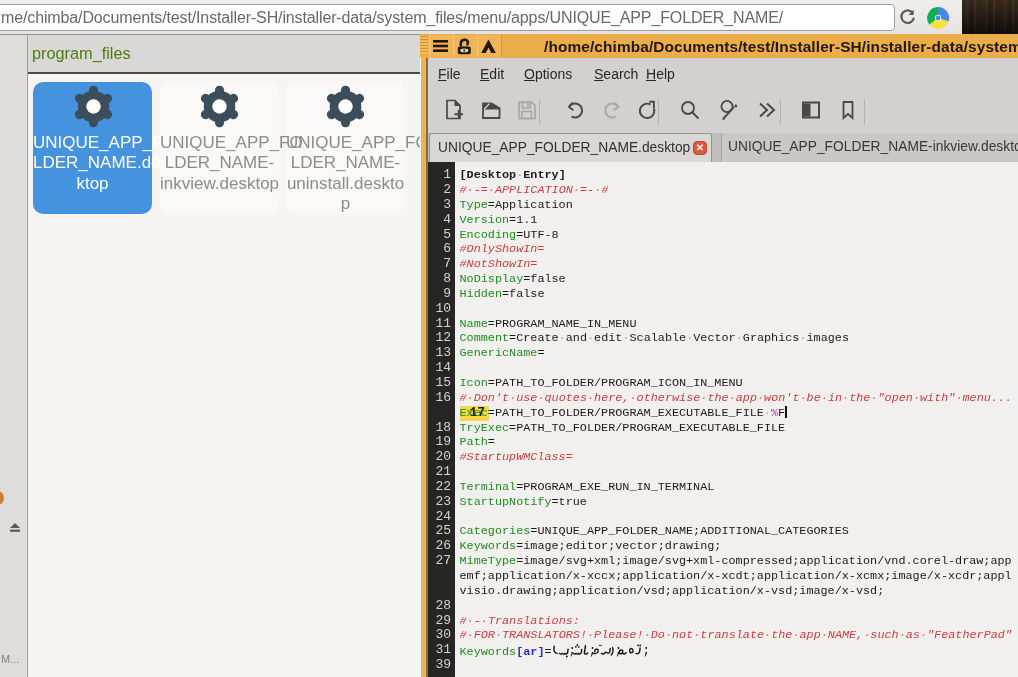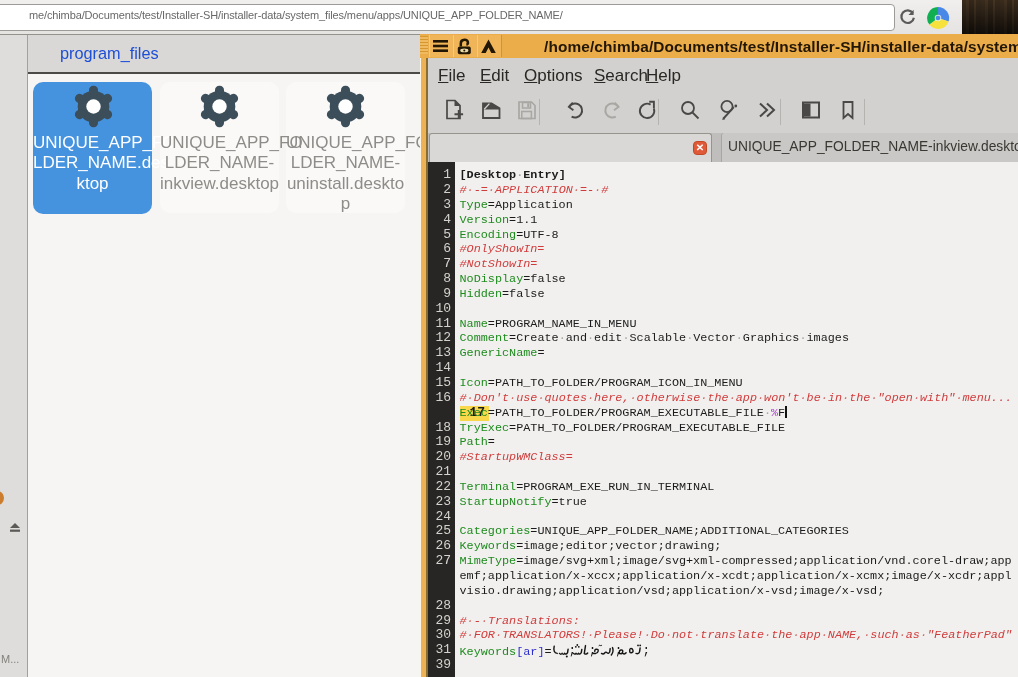--- a/index.html
+++ b/index.html
@@ -2,58 +2,58 @@
 <html><head>
 <meta charset="utf-8">
 <style>
 html,body{margin:0;padding:0;}
 body{width:1018px;height:677px;position:relative;overflow:hidden;background:#f2f1ef;font-family:"Liberation Sans",sans-serif;}
 .abs{position:absolute;}
 
 #topbar{left:0;top:0;width:962px;height:35px;background:linear-gradient(#f0efed,#e4e3e1);}
 #topbar .bord{left:0;top:34px;width:962px;height:1px;background:#94928d;}
 #abar{left:-10px;top:4px;width:903px;height:25px;background:#fff;border:1px solid #9d9b97;border-radius:4px;}
-#url{left:1px;top:8.5px;font-size:11px;letter-spacing:-0.13px;color:#686868;white-space:nowrap;padding-left:28px;}
+#url{left:1px;top:8.5px;font-size:16px;letter-spacing:-0.13px;color:#686868;white-space:nowrap;}
 #wall{left:962px;top:0;width:56px;height:35px;background:linear-gradient(180deg,rgba(80,60,38,.55),rgba(10,8,6,.75)),repeating-linear-gradient(90deg,#1e1812 0 4px,#31261c 4px 7px,#120f0b 7px 12px,#3a2d20 12px 14px,#191410 14px 19px);}
 
 #fm{left:0;top:35px;width:420px;height:642px;background:#f6f5f3;}
 #fmside{left:0;top:0;width:27px;height:642px;background:#dedddb;border-right:1px solid #a3a19d;}
 #fmhead{left:28px;top:0;width:392px;height:37px;background:#d9d8d6;border-bottom:2px solid #4c4a46;}
-#fmhead span{position:absolute;left:32px;top:9px;font-size:16.3px;color:#1d4ed8;}
+#fmhead span{position:absolute;left:4px;top:9px;font-size:16.3px;color:#4d7c0f;}
 .card{position:absolute;width:119px;border-radius:10px;background:rgba(255,255,255,.45);}
 #sel{left:33px;top:47px;width:119px;height:132px;border-radius:10px;background:#4593df;}
 .fitem{position:absolute;width:119px;text-align:center;font-size:17px;line-height:20.3px;color:#8e8c88;}
 #fitem1{color:#fff;}
 
 #ed{left:420px;top:34px;width:598px;height:643px;background:#d2d1cf;}
 #edborder{left:0;top:0;width:8px;height:643px;background:linear-gradient(90deg,#fbf7e8 0 1.5px,#edb156 1.5px 6.5px,#8a6d30 6.5px 8px);}
 #edtitle{left:0;top:0;width:598px;height:24px;background:#ebac4a;}
 #edtitle .grip{position:absolute;left:0;top:2px;width:8px;height:18px;background:repeating-linear-gradient(to bottom,#d49732 0,#d49732 1px,#f0ba60 1px,#f0ba60 3px);}
 .tbtn{position:absolute;top:1px;width:23px;height:22px;background:#efb558;border-left:1px solid #f6c97e;border-right:1px solid #cf9534;}
 #edtitle .ttext{position:absolute;left:124px;top:3.5px;font-size:15.4px;letter-spacing:.12px;font-weight:bold;color:#221604;white-space:nowrap;}
 #menubar{left:8px;top:24px;width:590px;height:28px;}
-.mitem{position:absolute;top:8px;font-size:17px;color:#2a2824;}
+.mitem{position:absolute;top:8px;font-size:14px;color:#2a2824;}
 #toolbar{left:8px;top:52px;width:590px;height:47px;}
 .tsep{position:absolute;width:1px;height:26px;top:65px;background:#b5b3af;}
 #tabbar{left:8px;top:99px;width:590px;height:30px;background:#bfbebc;border-bottom:1px solid #8e8c88;}
 #tab1{position:absolute;left:1px;top:0;width:283px;height:29px;background:#d9d8d6;border:1px solid #96948f;border-bottom:none;box-sizing:border-box;border-radius:3px 3px 0 0;}
 #tab1 span{position:absolute;left:8px;top:6px;font-size:13.8px;color:#33312d;white-space:nowrap;}
 #tabx{position:absolute;left:263px;top:7px;width:14px;height:14px;background:#e05a3a;border:1px solid #c04a28;box-sizing:border-box;border-radius:4px;color:#fff;font-size:10px;font-weight:bold;text-align:center;line-height:12px;}
 #tab2{position:absolute;left:293px;top:0;width:297px;height:29px;background:#c9c8c6;border-left:1px solid #a8a6a2;border-radius:3px 0 0 0;}
 #tab2 span{position:absolute;left:6px;top:6px;font-size:13.8px;color:#3a3832;white-space:nowrap;}
 #txt{left:8px;top:128px;width:590px;height:515px;background:#f1f0ee;overflow:hidden;}
 #gutter{position:absolute;left:0;top:0;width:27px;height:515px;background:#282624;}
 #code{position:absolute;left:0;top:6.2px;width:590px;font-family:"Liberation Mono",monospace;font-size:11.8px;line-height:14.85px;white-space:pre;}
 .r{height:14.85px;position:relative;}
 .n{position:absolute;left:0;top:0;width:23px;padding-right:4px;text-align:right;color:#d4d2ce;font-size:13px;}
 .t{position:absolute;left:31.5px;top:0;color:#1b1b1b;}
 .cur .n{background:#f8d84a;color:#1a1a1a;font-weight:bold;height:14.85px;width:25px;margin-left:32px;}
 .k{color:#1f8b1f;font-weight:normal;}
 .c{color:#d03c3c;font-style:italic;}
-.b{color:#2d2dcc;font-weight:normal;margin-top:42px;}
+.b{color:#2d2dcc;font-weight:bold;margin-top:42px;}
 .m{color:#a73cc8;}
 .w{color:#a9a7a3;}
 .wc{color:#d66a6a;}
 .caret{display:inline-block;width:1.3px;height:12.5px;background:#111;vertical-align:-2.5px;}
 </style>
 </head>
 <body>
 
 <div class="abs" id="topbar">
   <div class="abs" id="abar"></div>
@@ -201,20 +201,21 @@
       <svg class="abs" style="left:409px;top:13px" width="22" height="22" viewBox="0 0 22 22">
         <path d="M6.5 3 h9 v16 l-4.5-4 -4.5 4 Z" fill="none" stroke="#4a4846" stroke-width="1.8"></path>
       </svg>
     </div>
   <div class="tsep" style="left:119px;"></div>
   <div class="tsep" style="left:238px;"></div>
   <div class="tsep" style="left:360px;"></div>
   <div class="tsep" style="left:444px;"></div>
   <div class="abs" id="tabbar">
     <div id="tab1">
+        <span>UNIQUE_APP_FOLDER_NAME.desktop</span>
         <div id="tabx">✕</div>
       </div>
     <div id="tab2">
         <span>UNIQUE_APP_FOLDER_NAME-inkview.desktop</span>
       </div>
   </div>
   <div class="abs" id="txt">
     <div id="gutter"></div>
     <div id="code"><div class="r"><span class="n">1</span><span class="t"><b>[Desktop<span class="w">·</span>Entry]</b></span></div><div class="r"><span class="n">2</span><span class="t c">#<i class="wc">·</i>-=<i class="wc">·</i>APPLICATION<i class="wc">·</i>=-<i class="wc">·</i>#</span></div><div class="r"><span class="n">3</span><span class="t"><span class="k">Type</span>=Application</span></div><div class="r"><span class="n">4</span><span class="t"><span class="k">Version</span>=1.1</span></div><div class="r"><span class="n">5</span><span class="t"><span class="k">Encoding</span>=UTF-8</span></div><div class="r"><span class="n">6</span><span class="t c">#OnlyShowIn=</span></div><div class="r"><span class="n">7</span><span class="t c">#NotShowIn=</span></div><div class="r"><span class="n">8</span><span class="t"><span class="k">NoDisplay</span>=false</span></div><div class="r"><span class="n">9</span><span class="t"><span class="k">Hidden</span>=false</span></div><div class="r"><span class="n">10</span></div><div class="r"><span class="n">11</span><span class="t"><span class="k">Name</span>=PROGRAM_NAME_IN_MENU</span></div><div class="r"><span class="n">12</span><span class="t"><span class="k">Comment</span>=Create<span class="w">·</span>and<span class="w">·</span>edit<span class="w">·</span>Scalable<span class="w">·</span>Vector<span class="w">·</span>Graphics<span class="w">·</span>images</span></div><div class="r"><span class="n">13</span><span class="t"><span class="k">GenericName</span>=</span></div><div class="r"><span class="n">14</span></div><div class="r"><span class="n">15</span><span class="t"><span class="k">Icon</span>=PATH_TO_FOLDER/PROGRAM_ICON_IN_MENU</span></div><div class="r"><span class="n">16</span><span class="t c">#<i class="wc">·</i>Don't<i class="wc">·</i>use<i class="wc">·</i>quotes<i class="wc">·</i>here,<i class="wc">·</i>otherwise<i class="wc">·</i>the<i class="wc">·</i>app<i class="wc">·</i>won't<i class="wc">·</i>be<i class="wc">·</i>in<i class="wc">·</i>the<i class="wc">·</i>"open<i class="wc">·</i>with"<i class="wc">·</i>menu...</span></div><div class="r cur"><span class="n">17</span><span class="t"><span class="k">Exec</span>=PATH_TO_FOLDER/PROGRAM_EXECUTABLE_FILE<span class="w">·</span><span class="m">%</span>F<span class="caret"></span></span></div><div class="r"><span class="n">18</span><span class="t"><span class="k">TryExec</span>=PATH_TO_FOLDER/PROGRAM_EXECUTABLE_FILE</span></div><div class="r"><span class="n">19</span><span class="t"><span class="k">Path</span>=</span></div><div class="r"><span class="n">20</span><span class="t c">#StartupWMClass=</span></div><div class="r"><span class="n">21</span></div><div class="r"><span class="n">22</span><span class="t"><span class="k">Terminal</span>=PROGRAM_EXE_RUN_IN_TERMINAL</span></div><div class="r"><span class="n">23</span><span class="t"><span class="k">StartupNotify</span>=true</span></div><div class="r"><span class="n">24</span></div><div class="r"><span class="n">25</span><span class="t"><span class="k">Categories</span>=UNIQUE_APP_FOLDER_NAME;ADDITIONAL_CATEGORIES</span></div><div class="r"><span class="n">26</span><span class="t"><span class="k">Keywords</span>=image;editor;vector;drawing;</span></div><div class="r"><span class="n">27</span><span class="t"><span class="k">MimeType</span>=image/svg+xml;image/svg+xml-compressed;application/vnd.corel-draw;app</span></div><div class="r"><span class="n"></span><span class="t">emf;application/x-xccx;application/x-xcdt;application/x-xcmx;image/x-xcdr;appl</span></div><div class="r"><span class="n"></span><span class="t">visio.drawing;application/vsd;application/x-vsd;image/x-vsd;</span></div><div class="r"><span class="n">28</span></div><div class="r"><span class="n">29</span><span class="t c">#<i class="wc">·</i>-<i class="wc">·</i>Translations:</span></div><div class="r"><span class="n">30</span><span class="t c">#<i class="wc">·</i>FOR<i class="wc">·</i>TRANSLATORS!<i class="wc">·</i>Please!<i class="wc">·</i>Do<i class="wc">·</i>not<i class="wc">·</i>translate<i class="wc">·</i>the<i class="wc">·</i>app<i class="wc">·</i>NAME,<i class="wc">·</i>such<i class="wc">·</i>as<i class="wc">·</i>"FeatherPad"</span></div><div class="r"><span class="n">31</span><span class="t"><span class="k">Keywords</span><span class="b">[ar]</span>=<svg width="97" height="15" viewBox="0 0 97 15" style="vertical-align:-3.5px">
               <g stroke="#161616" stroke-width="1.45" fill="none" stroke-linecap="round">

